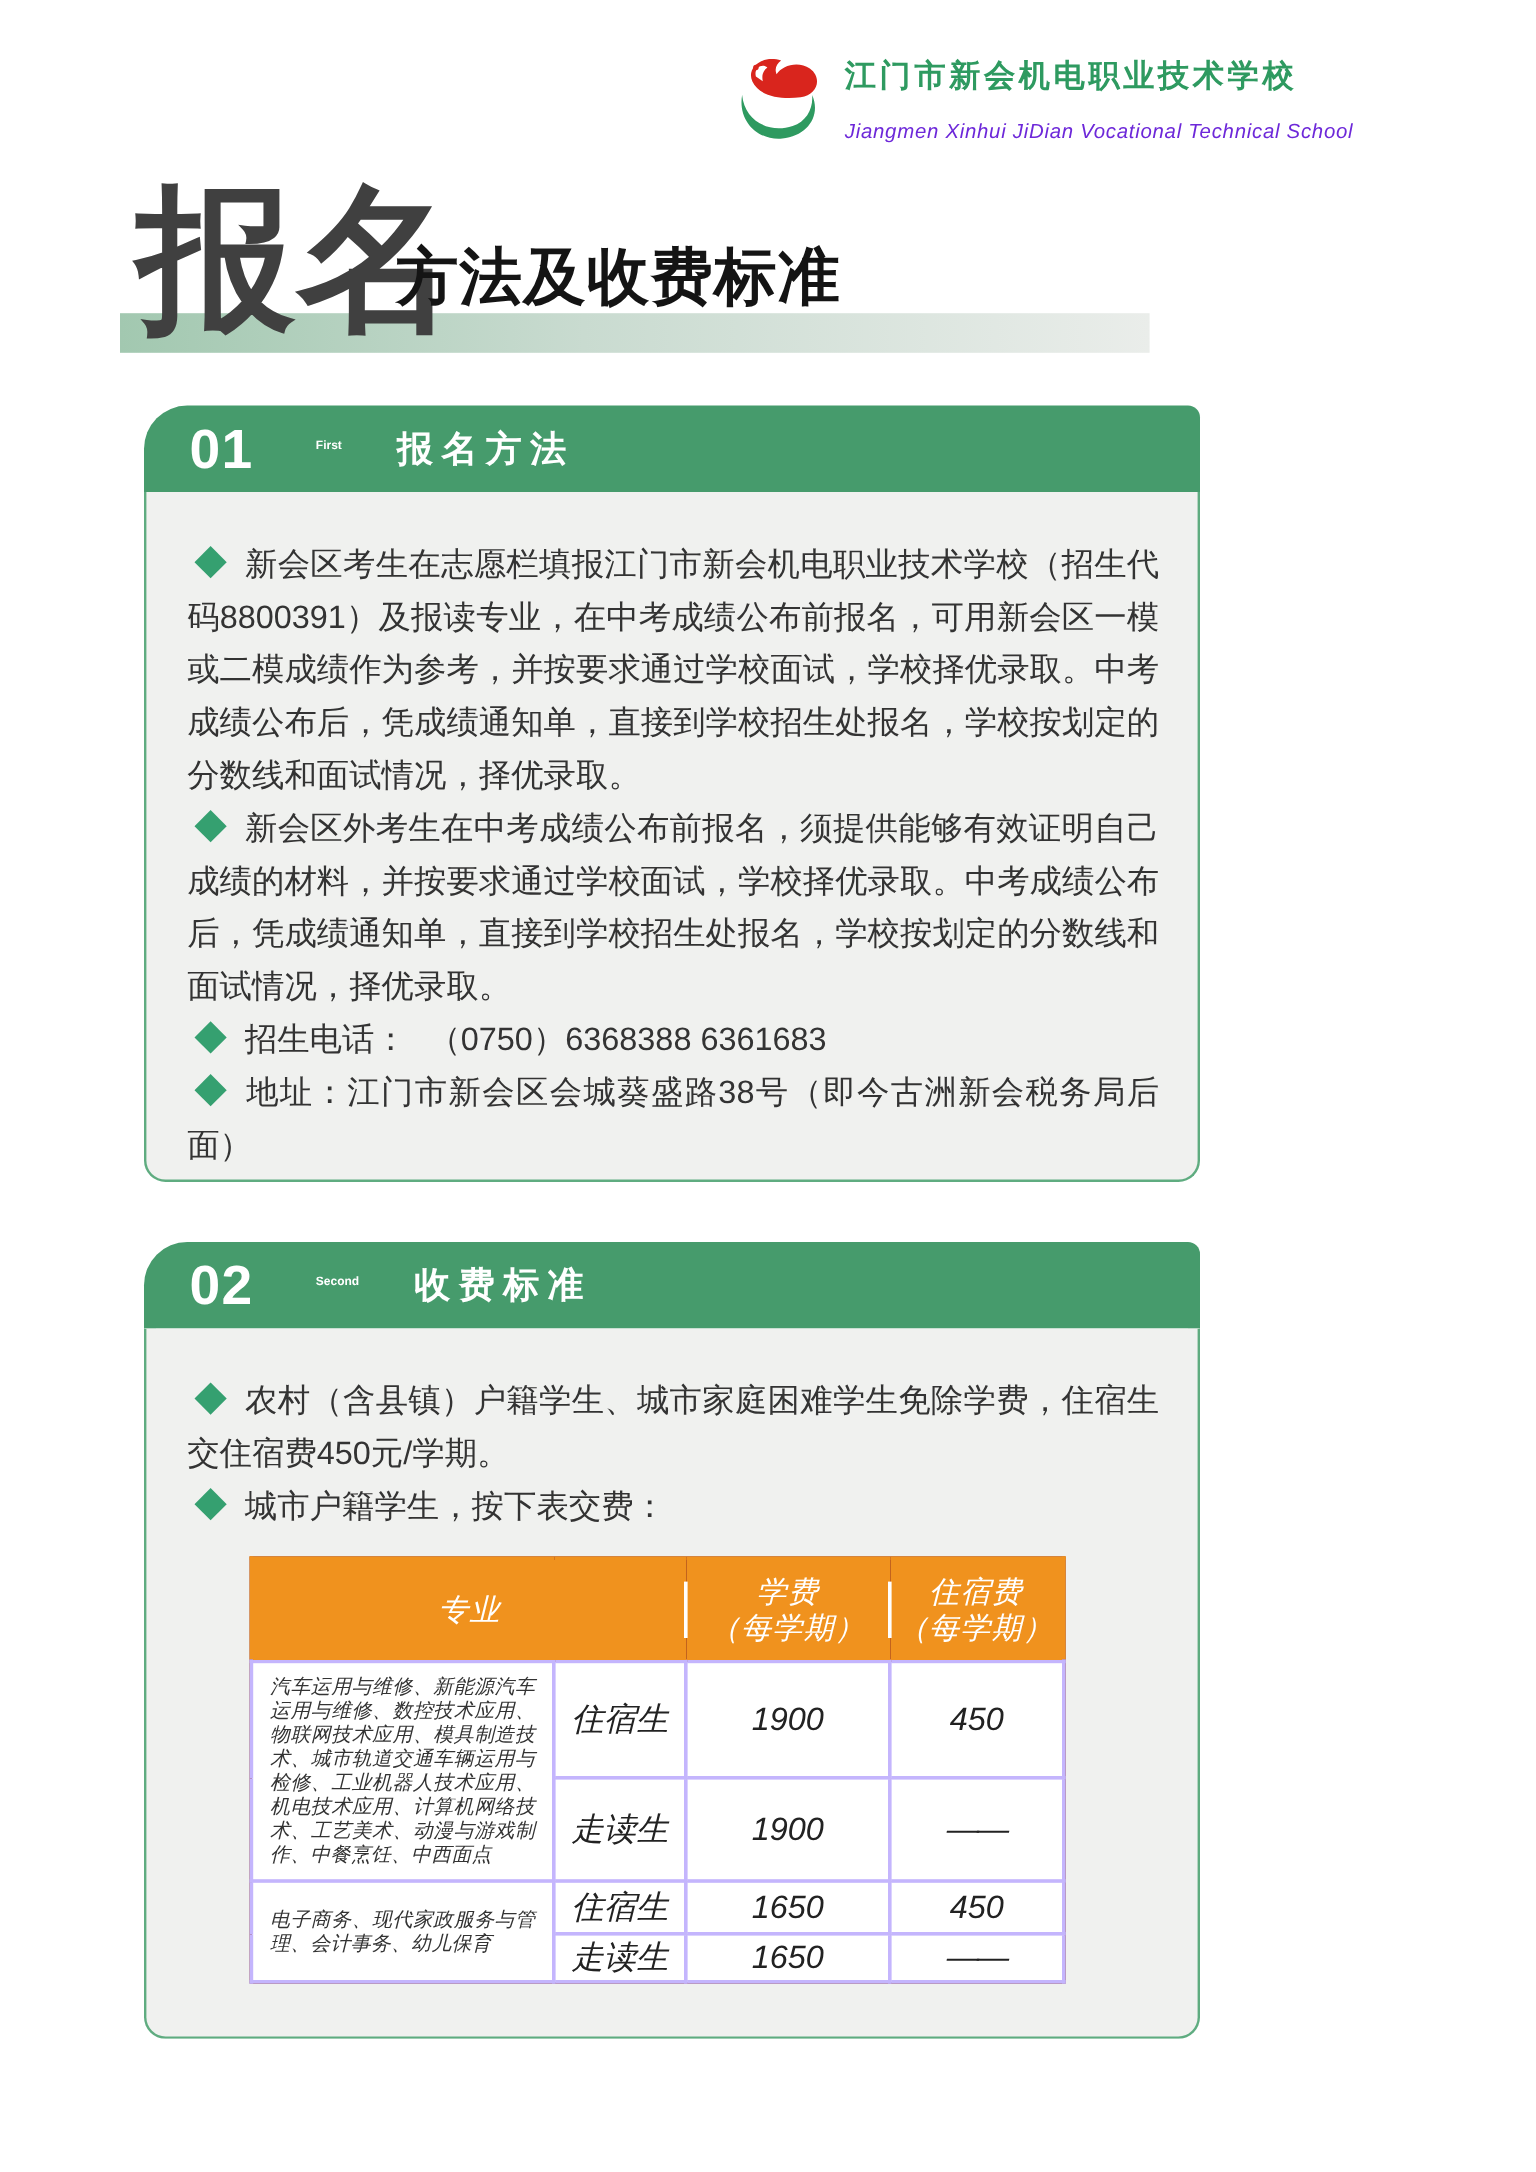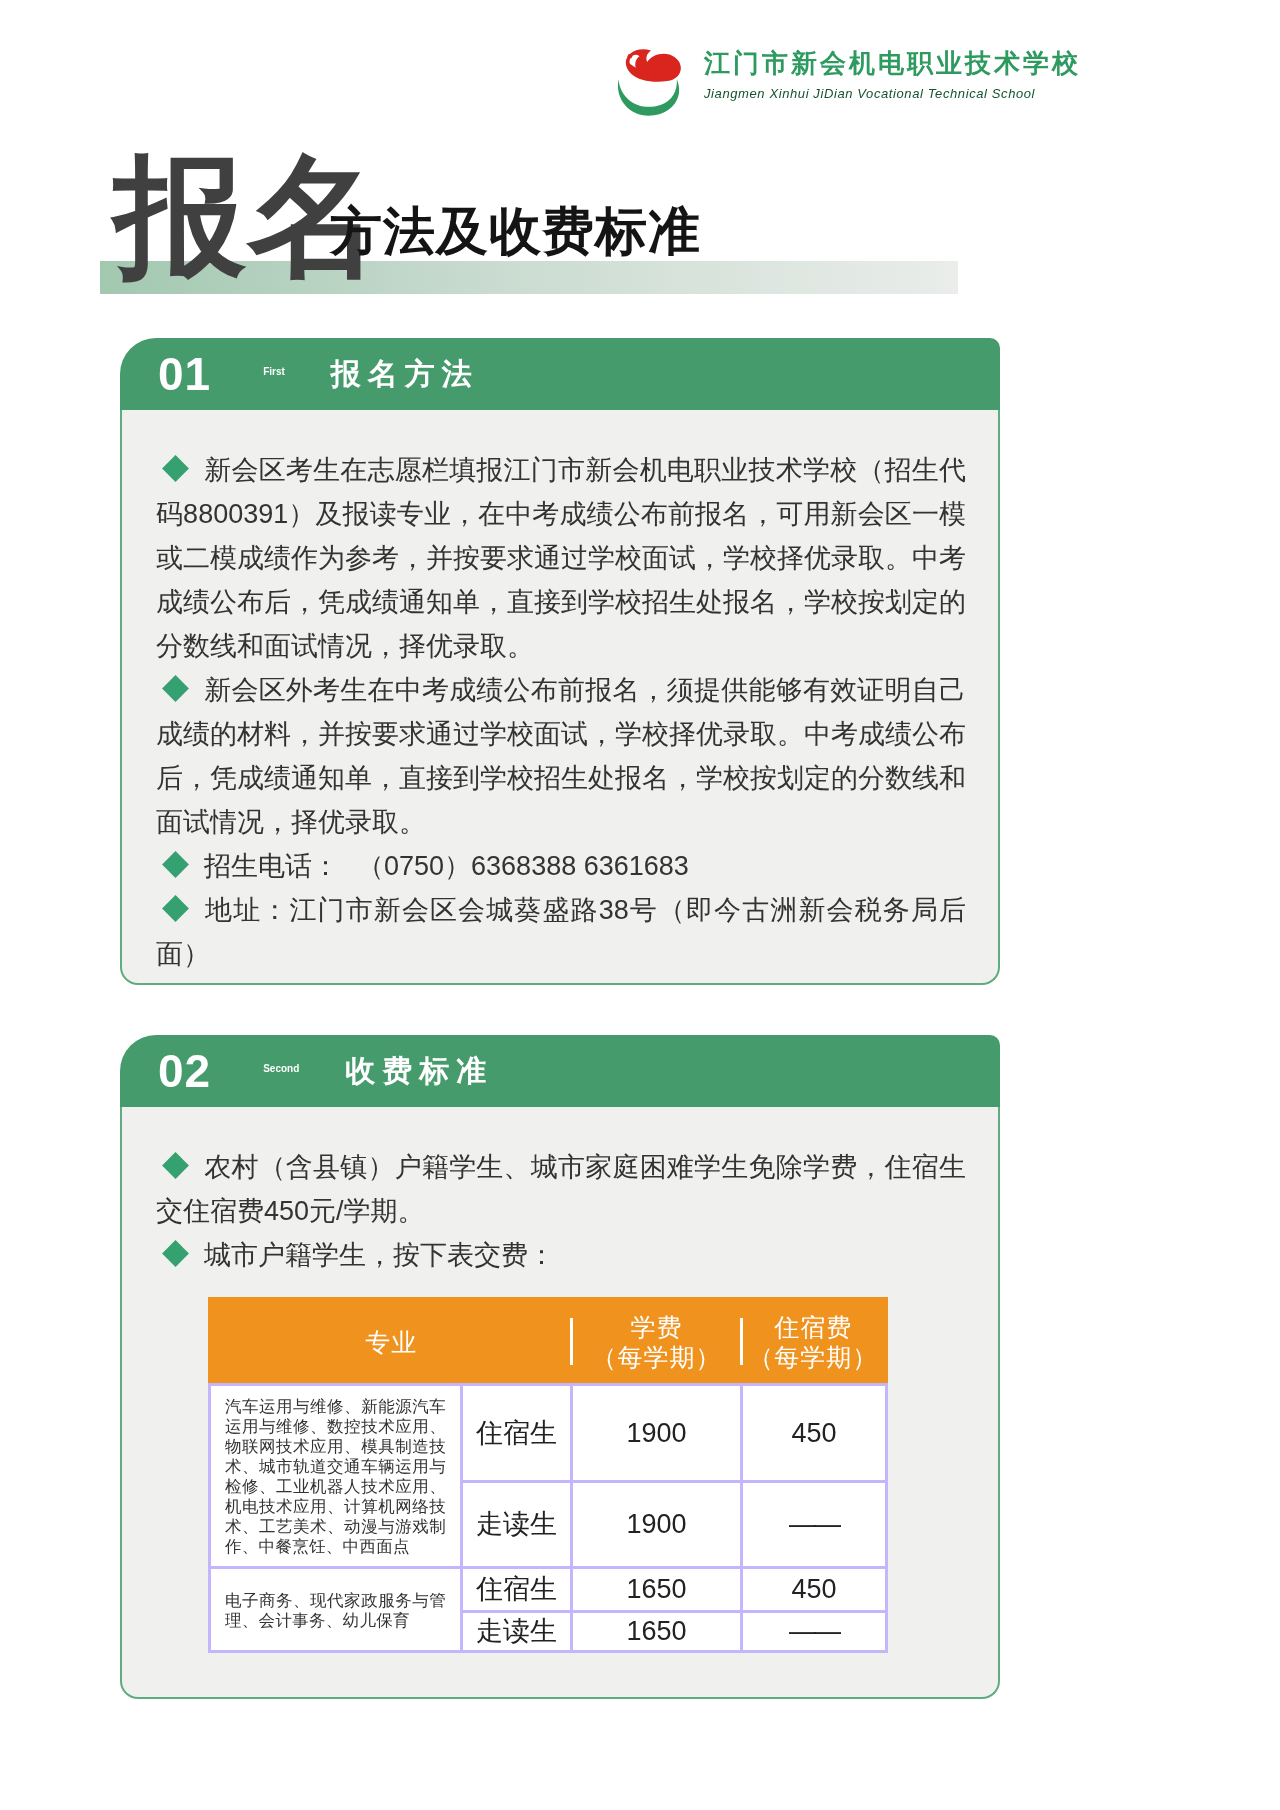--- a/index.html
+++ b/index.html
@@ -8,21 +8,21 @@
     position:relative; width:1280px; height:1810px; margin:0 auto;
     background:#ffffff; overflow:hidden;
     font-family:"Liberation Sans", sans-serif;
   }
 
   
   .logo { position:absolute; top:46px; left:606px; display:flex; align-items:flex-start; }
   .logo-mark { width:88px; height:72px; flex:0 0 auto; }
   .logo-text { margin-left:10px; }
   .logo-zh { font-size:26px; font-weight:bold; color:#2E9A60; letter-spacing:3px; white-space:nowrap; }
-  .logo-en { margin-top:5px; font-size:13px; font-style:italic; color:#14532d; letter-spacing:0.6px; white-space:nowrap; }
+  .logo-en { margin-top:19px; font-size:17px; font-style:italic; color:#6d28d9; letter-spacing:0.6px; white-space:nowrap; }
 
   
   .title-bar {
     position:absolute; left:100px; top:261px; width:858px; height:33px;
     background:linear-gradient(90deg,#A2C8B0 0%,#C9DBD0 45%,#EAEDEA 100%);
   }
   .title-main {
     position:absolute; left:114px; top:146px; font-size:132px; line-height:1.08;
     font-weight:700; color:#404040; letter-spacing:2px;
   }
@@ -57,21 +57,21 @@
   .row-extra { }
   .diamond {
     display:inline-block; width:19px; height:19px; background:#35A070;
     transform:rotate(45deg); margin:0 19px 1px 10px;
   }
   .gap { display:inline-block; width:18px; }
 
   
   .fee-table {
     border-collapse:collapse; margin:20px 0 0 52px;
-    background:#7f1d1d; border:3px solid #F0921E;
+    background:#7f1d1d; border:3px solid #F0921E;font-style:italic;
   }
   .fee-table th {
     background:#F0921E; color:#ffffff; font-weight:500; font-size:25px;
     height:86px; line-height:30px; position:relative; letter-spacing:1px;
     text-align:center; padding:0;
   }
   .fee-table th.div::before {
     content:""; position:absolute; left:-2px; top:18px; bottom:18px;
     width:3px; background:#ffffff;
   }

